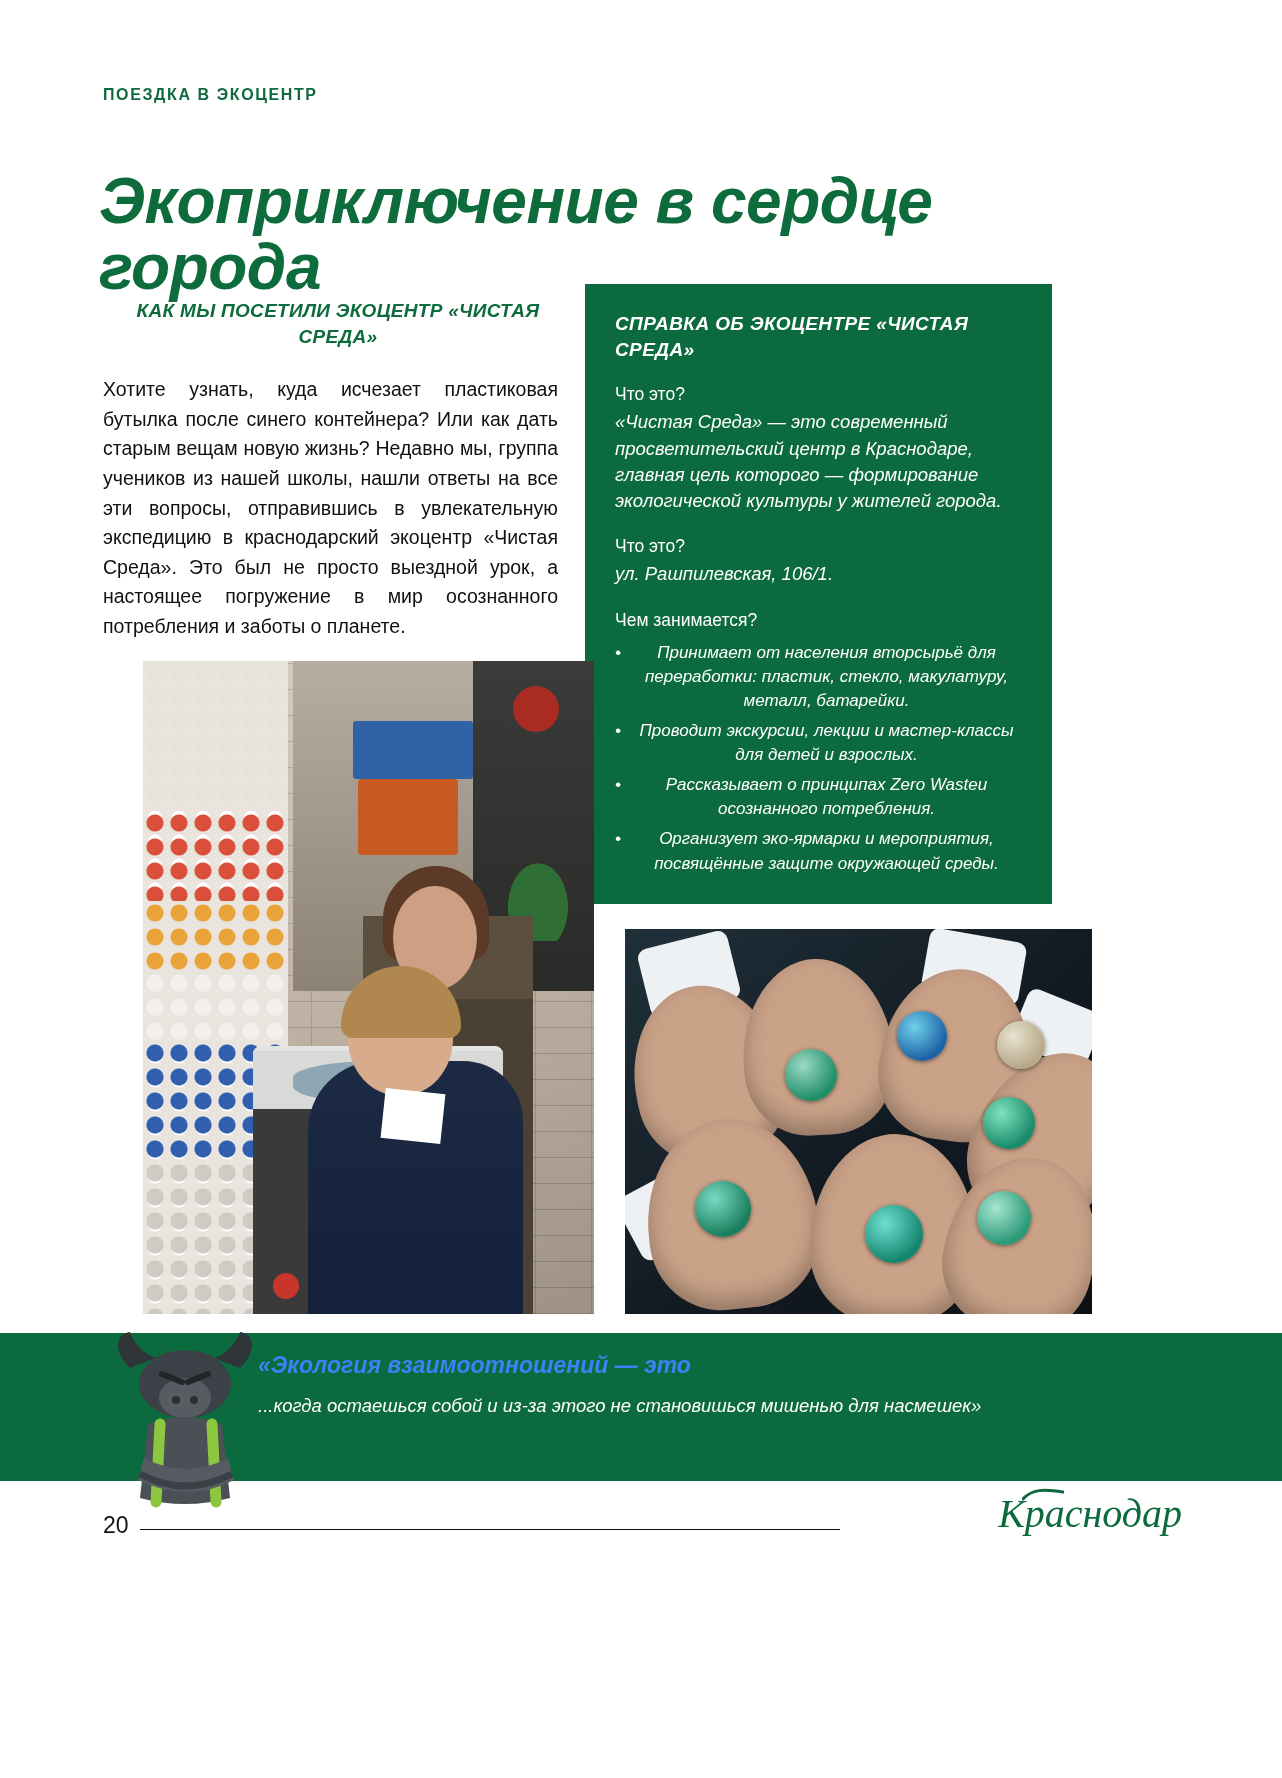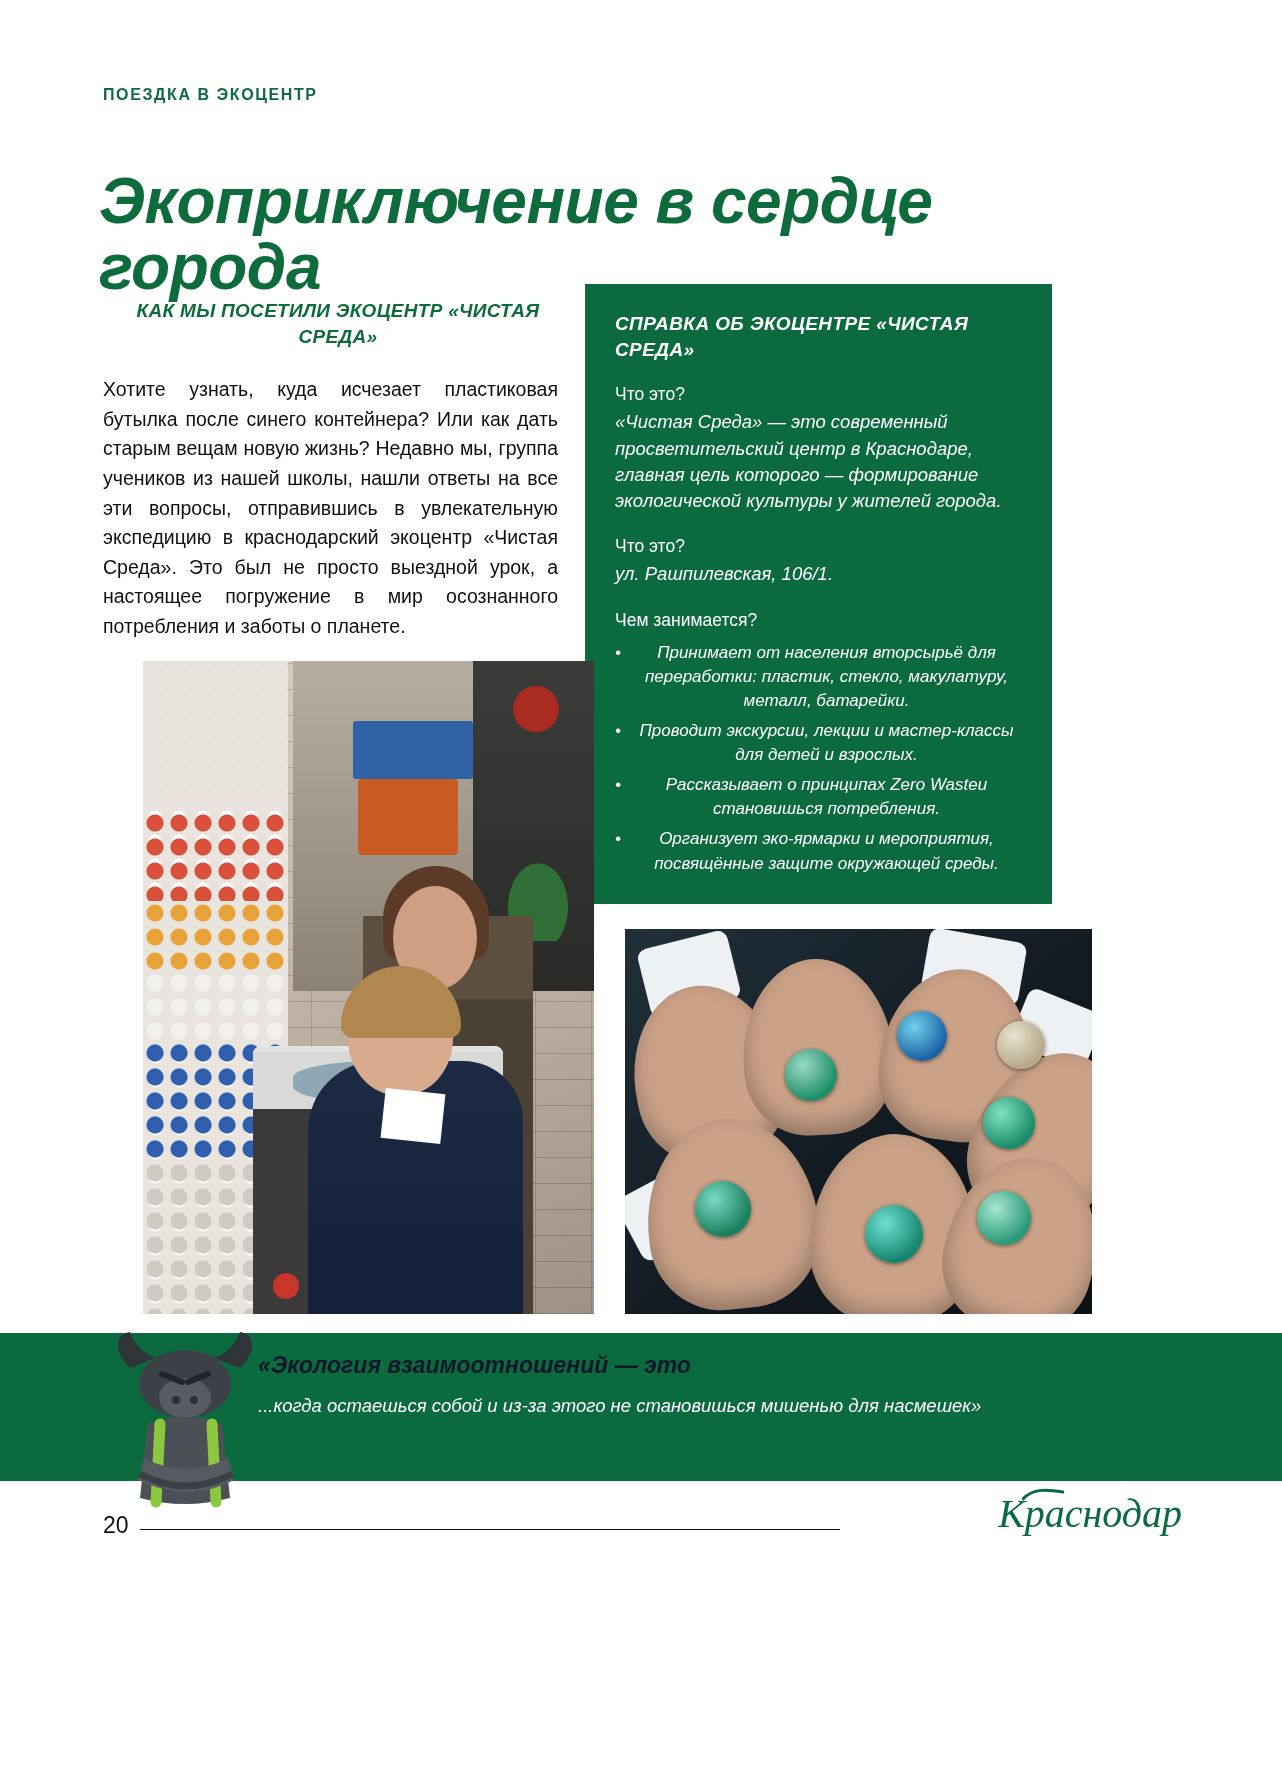--- a/index.html
+++ b/index.html
@@ -281,21 +281,21 @@
     background: #0c6b3e;
   }
   .quote-title {
     position: absolute;
     left: 258px;
     top: 1352px;
     width: 800px;
     font-size: 23px;
     font-weight: 800;
     font-style: italic;
-    color: #0f172a;
+    color: #3b82f6;
   }
   .quote-sub {
     position: absolute;
     left: 258px;
     top: 1395px;
     width: 830px;
     font-size: 18.5px;
     font-style: italic;
     color: #ffffff;
   }
@@ -362,21 +362,21 @@
     <h3>Что это?</h3>
     <p>«Чистая Среда» — это современный просветительский центр в Краснодаре, главная цель которого — формирование экологической культуры у жителей города.</p>
 
     <h3>Что это?</h3>
     <p>ул. Рашпилевская, 106/1.</p>
 
     <h3>Чем занимается?</h3>
     <ul>
       <li>Принимает от населения вторсырьё для переработки: пластик, стекло, макулатуру, металл, батарейки.</li>
       <li>Проводит экскурсии, лекции и мастер-классы для детей и взрослых.</li>
-      <li>Рассказывает о принципах Zero Wasteu становишься потребления.</li>
+      <li>Рассказывает о принципах Zero Wasteu осознанного потребления.</li>
       <li>Организует эко-ярмарки и мероприятия, посвящённые защите окружающей среды.</li>
     </ul>
   </aside>
 
   <figure class="photo photo-left">
     <div class="brick"></div>
     <div class="shelf"></div>
     <div class="dark-panel"></div>
     <div class="blue-box"></div>
     <div class="orange-box"></div>

